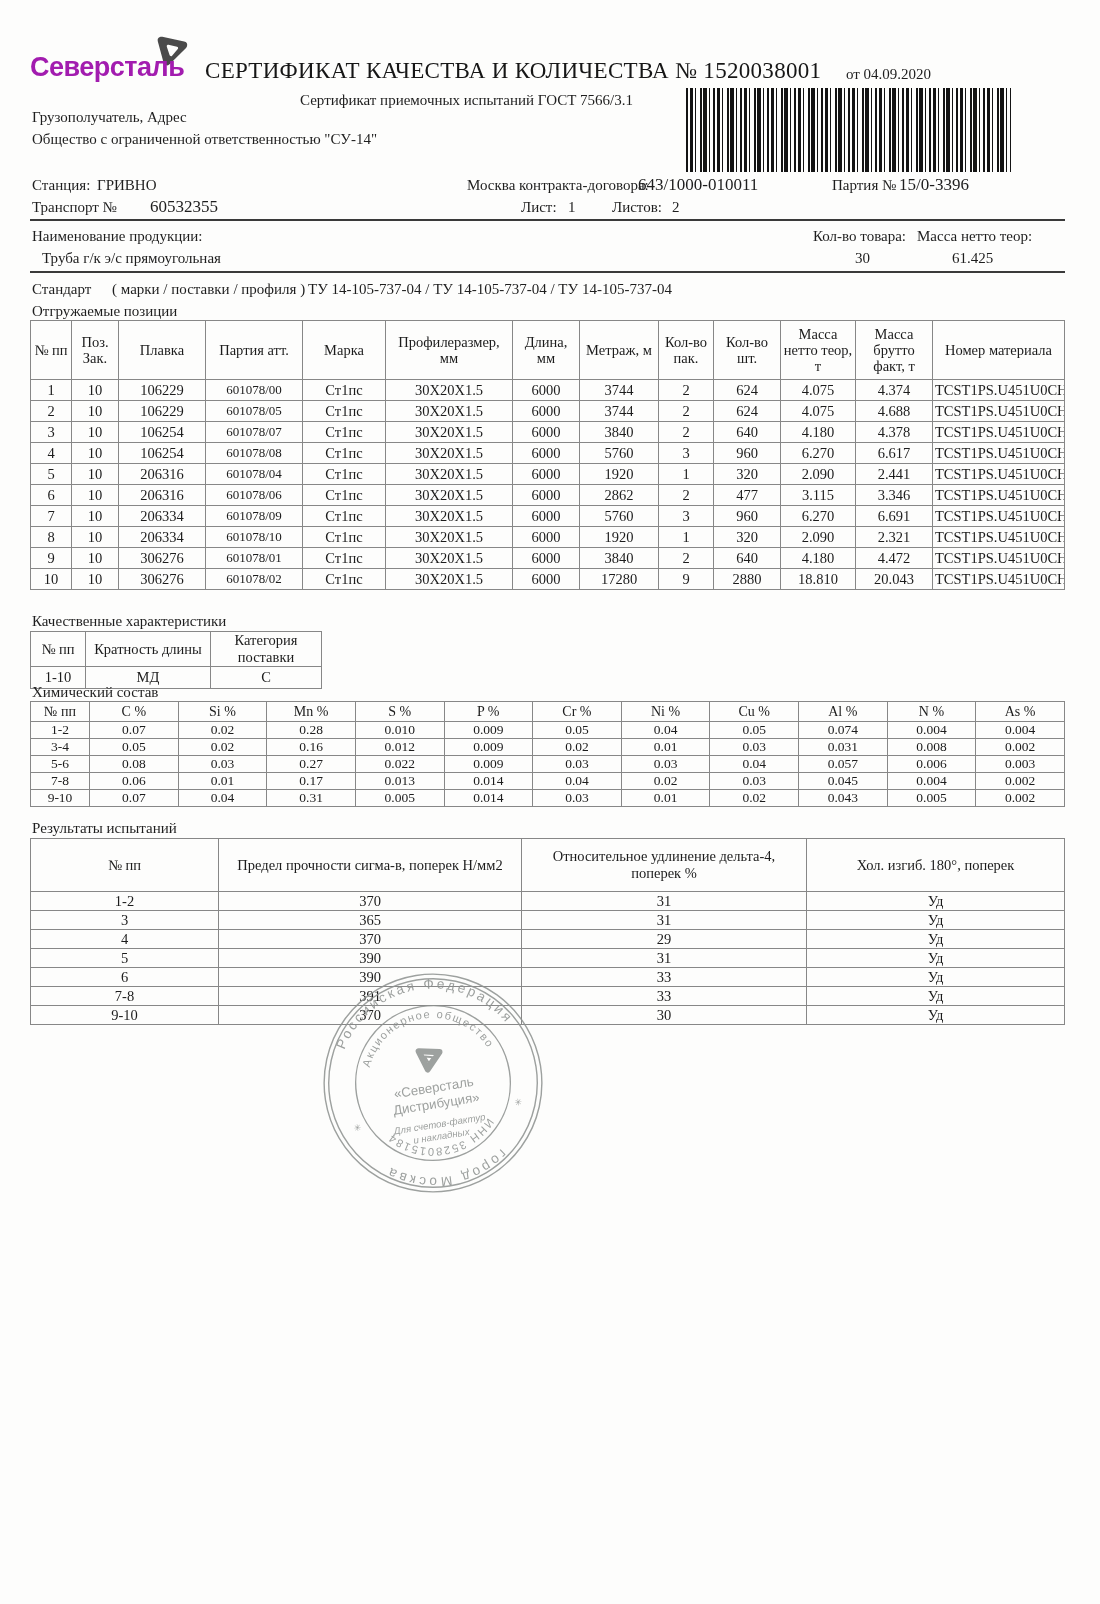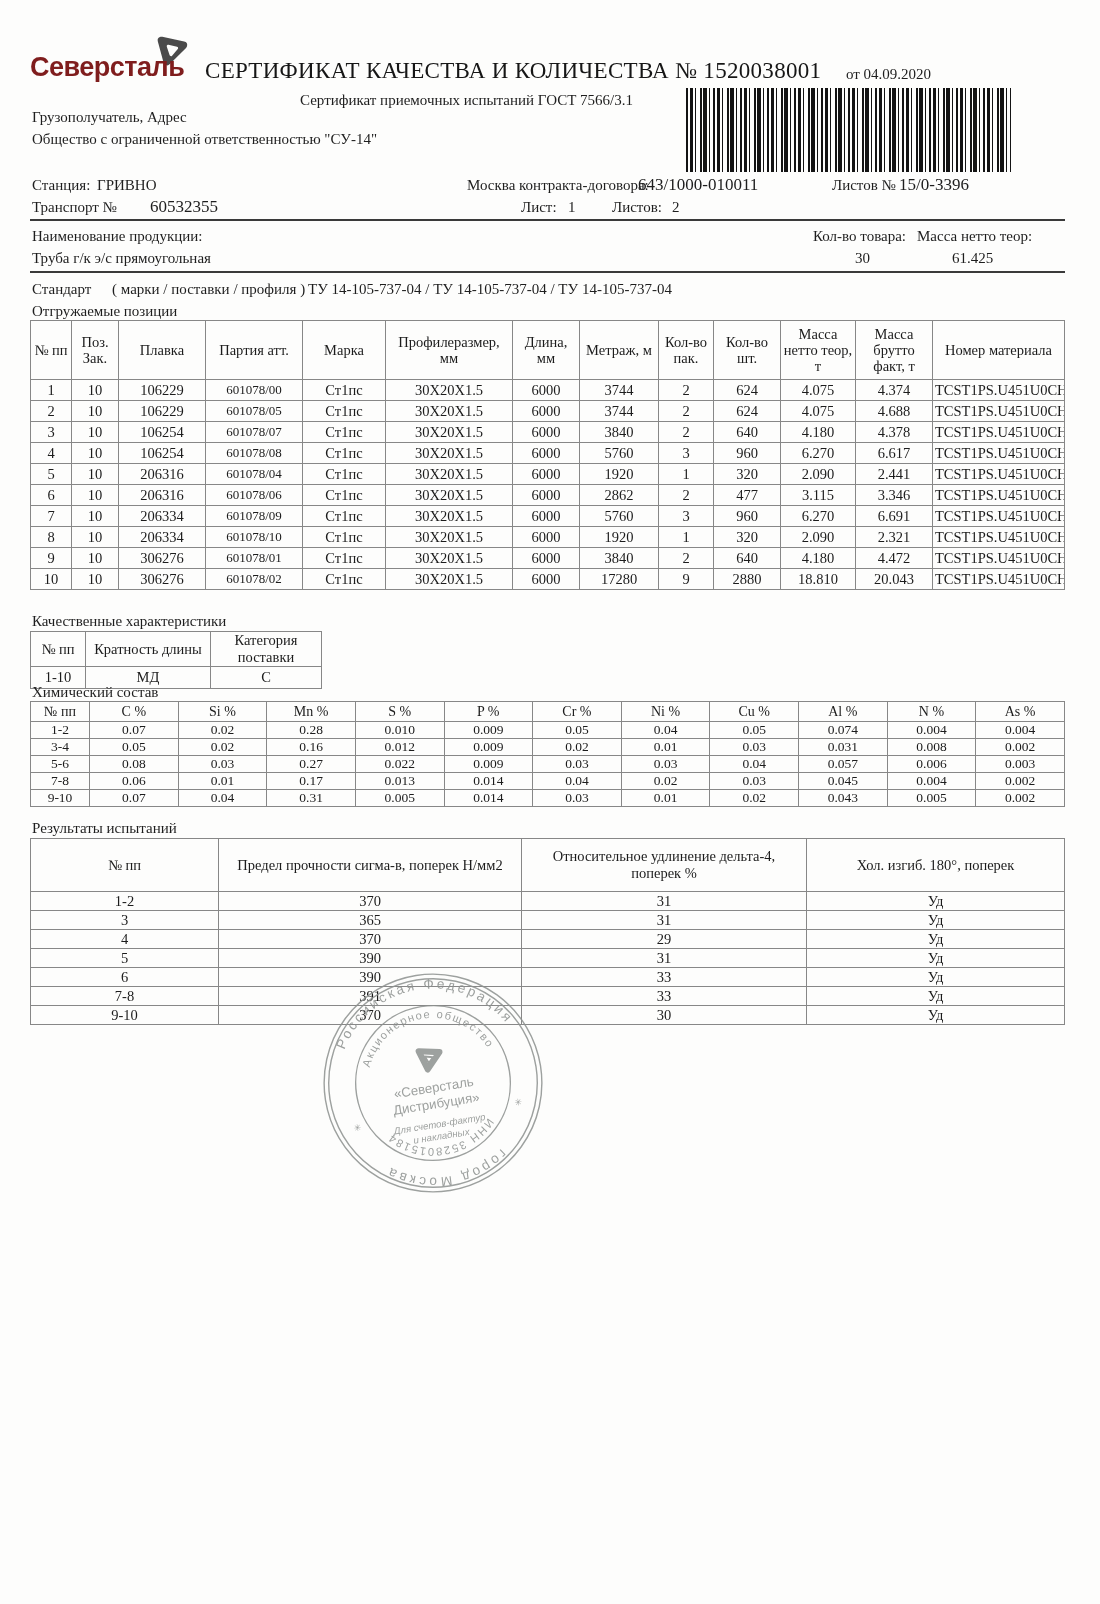--- a/index.html
+++ b/index.html
@@ -5,21 +5,21 @@
   html,body{margin:0;padding:0;background:#e8e8e8;}
   .page{
     position:relative;width:1100px;height:1604px;margin:0 auto;
     background:#fdfdfc;color:#1e1e1e;
     font-family:"Liberation Serif", serif;
     overflow:hidden;
   }
   .abs{position:absolute;}
   .rule{position:absolute;left:30px;width:1035px;height:2px;background:#3a3a3a;}
   .t14{font-size:14.5px;} .t15{font-size:15px;} .t17{font-size:17px;}
-  .logo-text{font-family:"Liberation Sans",sans-serif;font-weight:bold;font-size:27px;color:#7f1d1d;letter-spacing:-0.5px;}
+  .logo-text{font-family:"Liberation Sans",sans-serif;font-weight:bold;font-size:27px;color:#a21caf;letter-spacing:-0.5px;}
   .hdr-title{font-size:23px;letter-spacing:0.3px;color:#161616;white-space:nowrap;}
   .barcode{
     position:absolute;left:686px;top:88px;width:325px;height:84px;
     background:repeating-linear-gradient(90deg,
       #131313 0px,#131313 2px,transparent 2px,transparent 4px,
       #131313 4px,#131313 7px,transparent 7px,transparent 9px,
       #131313 9px,#131313 10px,transparent 10px,transparent 14px,
       #131313 14px,#131313 16px,transparent 16px,transparent 17px,
       #131313 17px,#131313 21px,transparent 21px,transparent 23px,
       #131313 23px,#131313 24px,transparent 24px,transparent 27px);
@@ -78,36 +78,36 @@
   <div class="abs t15" style="left:300px;top:92px;">Сертификат приемочных испытаний ГОСТ 7566/3.1</div>
   <div class="barcode"></div>
 
   <div class="abs t15" style="left:32px;top:109px;">Грузополучатель, Адрес</div>
   <div class="abs t15" style="left:32px;top:131px;">Общество с ограниченной ответственностью "СУ-14"</div>
 
   <div class="abs t15" style="left:32px;top:177px;">Станция:</div>
   <div class="abs t15" style="left:97px;top:177px;">ГРИВНО</div>
   <div class="abs t15" style="left:467px;top:177px;">Москва контракта-договора:</div>
   <div class="abs t17" style="left:638px;top:175px;">643/1000-010011</div>
-  <div class="abs t15" style="left:832px;top:177px;">Листов №</div>
+  <div class="abs t15" style="left:832px;top:177px;">Партия №</div>
   <div class="abs t17" style="left:899px;top:175px;">15/0-3396</div>
 
   <div class="abs t15" style="left:32px;top:199px;">Транспорт №</div>
   <div class="abs t17" style="left:150px;top:197px;">60532355</div>
   <div class="abs t15" style="left:521px;top:199px;">Лист:</div>
   <div class="abs t15" style="left:568px;top:199px;">1</div>
   <div class="abs t15" style="left:612px;top:199px;">Листов:</div>
   <div class="abs t15" style="left:672px;top:199px;">2</div>
 
   <div class="rule" style="top:219px;"></div>
 
   <div class="abs t15" style="left:32px;top:228px;">Наименование продукции:</div>
   <div class="abs t15" style="left:813px;top:228px;">Кол-во товара:</div>
   <div class="abs t15" style="left:917px;top:228px;">Масса нетто теор:</div>
-  <div class="abs t15" style="left:32px;top:250px;">Труба г/к э/с прямоугольная</div>
+  <div class="abs t15" style="left:42px;top:250px;">Труба г/к э/с прямоугольная</div>
   <div class="abs t15" style="left:855px;top:250px;">30</div>
   <div class="abs t15" style="left:952px;top:250px;">61.425</div>
 
   <div class="rule" style="top:271px;"></div>
 
   <div class="abs t15" style="left:32px;top:281px;">Стандарт</div>
   <div class="abs t15" style="left:112px;top:281px;">( марки / поставки / профиля )</div>
   <div class="abs t15" style="left:308px;top:281px;">ТУ 14-105-737-04 / ТУ 14-105-737-04 / ТУ 14-105-737-04</div>
 
   <div class="abs section-title" style="left:32px;top:303px;">Отгружаемые позиции</div>

